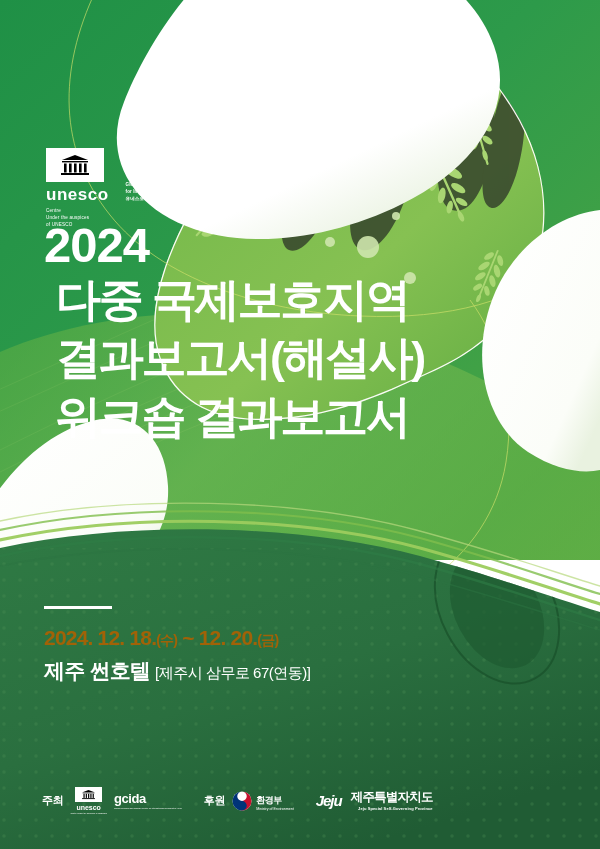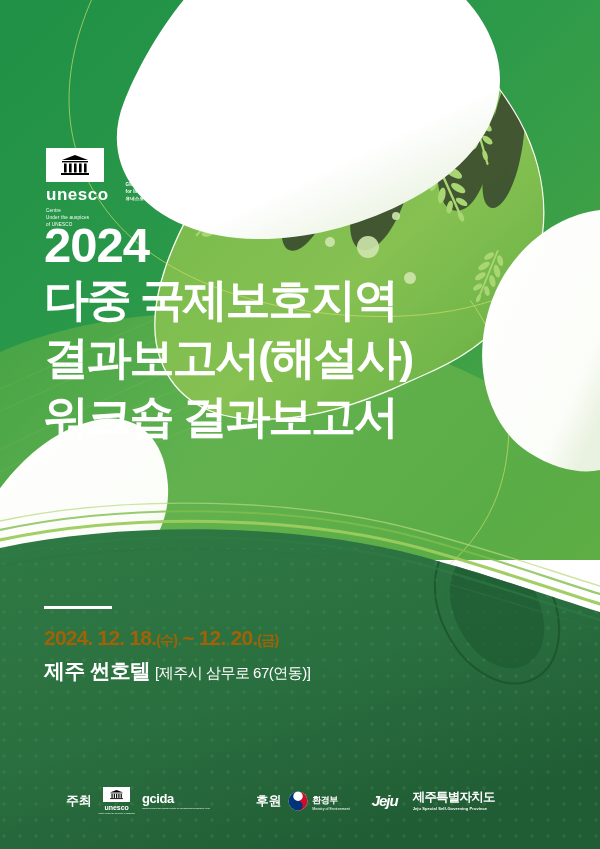--- a/index.html
+++ b/index.html
@@ -47,21 +47,21 @@
   
   .title-block{
     position:absolute;left:44px;top:220px;z-index:10;
   }
   .t-year{
     color:#ffffff;font-weight:bold;font-size:49px;line-height:1.04;
     letter-spacing:-1px;
   }
   .t-line{
     color:#ffffff;font-weight:bold;font-size:45px;line-height:1.30;
-    letter-spacing:-2.2px;white-space:nowrap;
+    letter-spacing:-2.2px;white-space:nowrap;margin-left:12px;
   }
 
   
   .info-block{position:absolute;left:44px;top:606px;z-index:10;}
   .rule{width:68px;height:2.6px;background:#ffffff;margin-bottom:14px;}
   .i-date{
     color:#a16207;font-weight:bold;font-size:21px;letter-spacing:-0.8px;
     line-height:1.45;white-space:nowrap;
   }
   .i-date .dow{font-size:14px;}
@@ -70,33 +70,33 @@
     line-height:1.45;white-space:nowrap;margin-top:3px;
   }
   .i-venue .addr{font-size:15px;font-weight:normal;letter-spacing:-0.5px;margin-top:7px;}
 
   
   .footer{
     position:absolute;left:42px;top:787px;z-index:10;
     display:flex;align-items:center;gap:22px;
   }
   .f-group{display:flex;align-items:center;gap:7px;}
-  .f-label{color:#ffffff;font-size:13px;font-weight:bold;letter-spacing:-0.3px;margin-left:24px;}
+  .f-label{color:#ffffff;font-size:11px;font-weight:bold;letter-spacing:-0.3px;}
   .f-unesco{display:flex;flex-direction:column;align-items:center;}
   .f-unesco-box{width:27px;height:15px;background:#ffffff;display:flex;align-items:center;justify-content:center;}
   .f-unesco-word{color:#fff;font-size:7px;font-weight:bold;line-height:1;margin-top:1.5px;}
   .f-unesco-sub{color:#fff;font-size:2.1px;line-height:1.5;margin-top:1px;text-align:center;}
   .f-gcida{display:flex;flex-direction:column;align-items:flex-start;}
   .f-gcida-word{color:#fff;font-size:13px;font-weight:bold;letter-spacing:-0.4px;line-height:1;}
   .f-gcida-sub{color:#fff;font-size:2.1px;line-height:1.5;margin-top:1.5px;}
   .f-env{display:flex;align-items:flex-end;gap:4px;}
   .f-env-text{display:flex;flex-direction:column;}
   .f-env-ko{color:#fff;font-size:9px;font-weight:bold;letter-spacing:-0.4px;line-height:1.1;}
   .f-env-en{color:#fff;font-size:3.6px;line-height:1.2;margin-top:1px;}
-  .f-jeju{display:flex;align-items:center;gap:15px;}
+  .f-jeju{display:flex;align-items:center;gap:9px;text-align:right;}
   .jeju-mark{color:#fff;font-size:15px;font-weight:bold;font-style:italic;letter-spacing:-1px;line-height:1;}
   .f-jeju-text{display:flex;flex-direction:column;}
   .f-jeju-ko{color:#fff;font-size:12.5px;font-weight:bold;letter-spacing:-0.8px;line-height:1.1;}
   .f-jeju-en{color:#fff;font-size:4px;font-weight:bold;line-height:1.3;margin-top:1.5px;letter-spacing:0.1px;}
 </style>
 </head>
 <body>
 
 <div id="poster">
 

